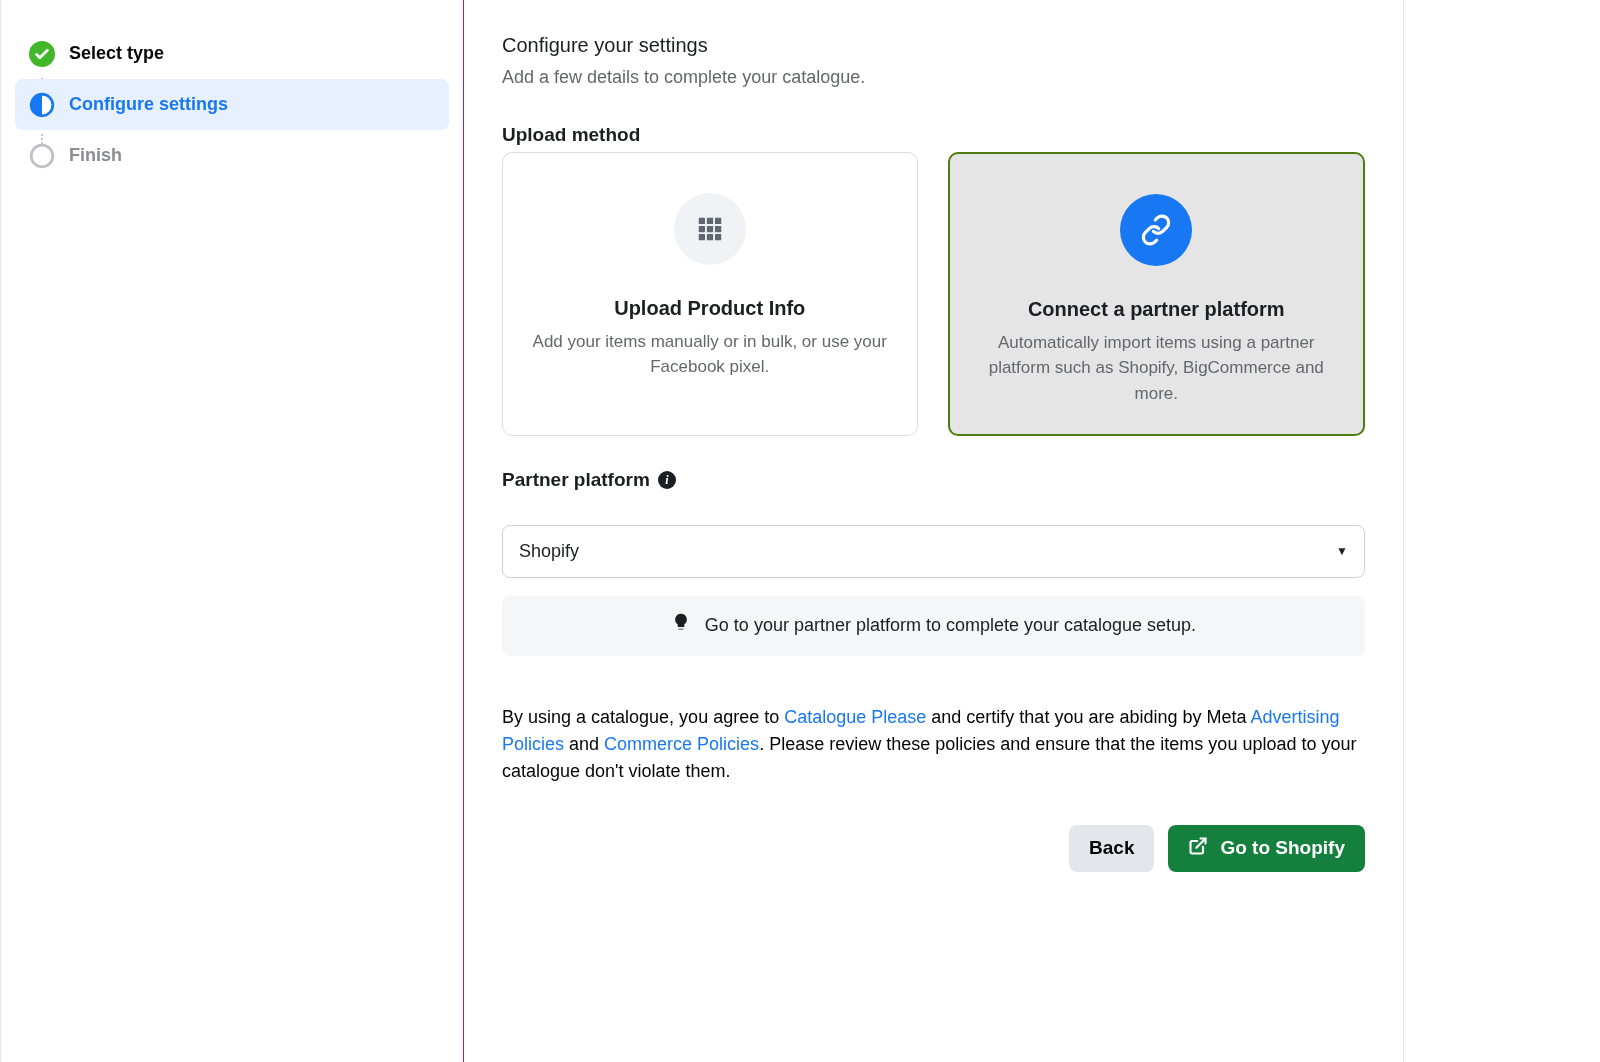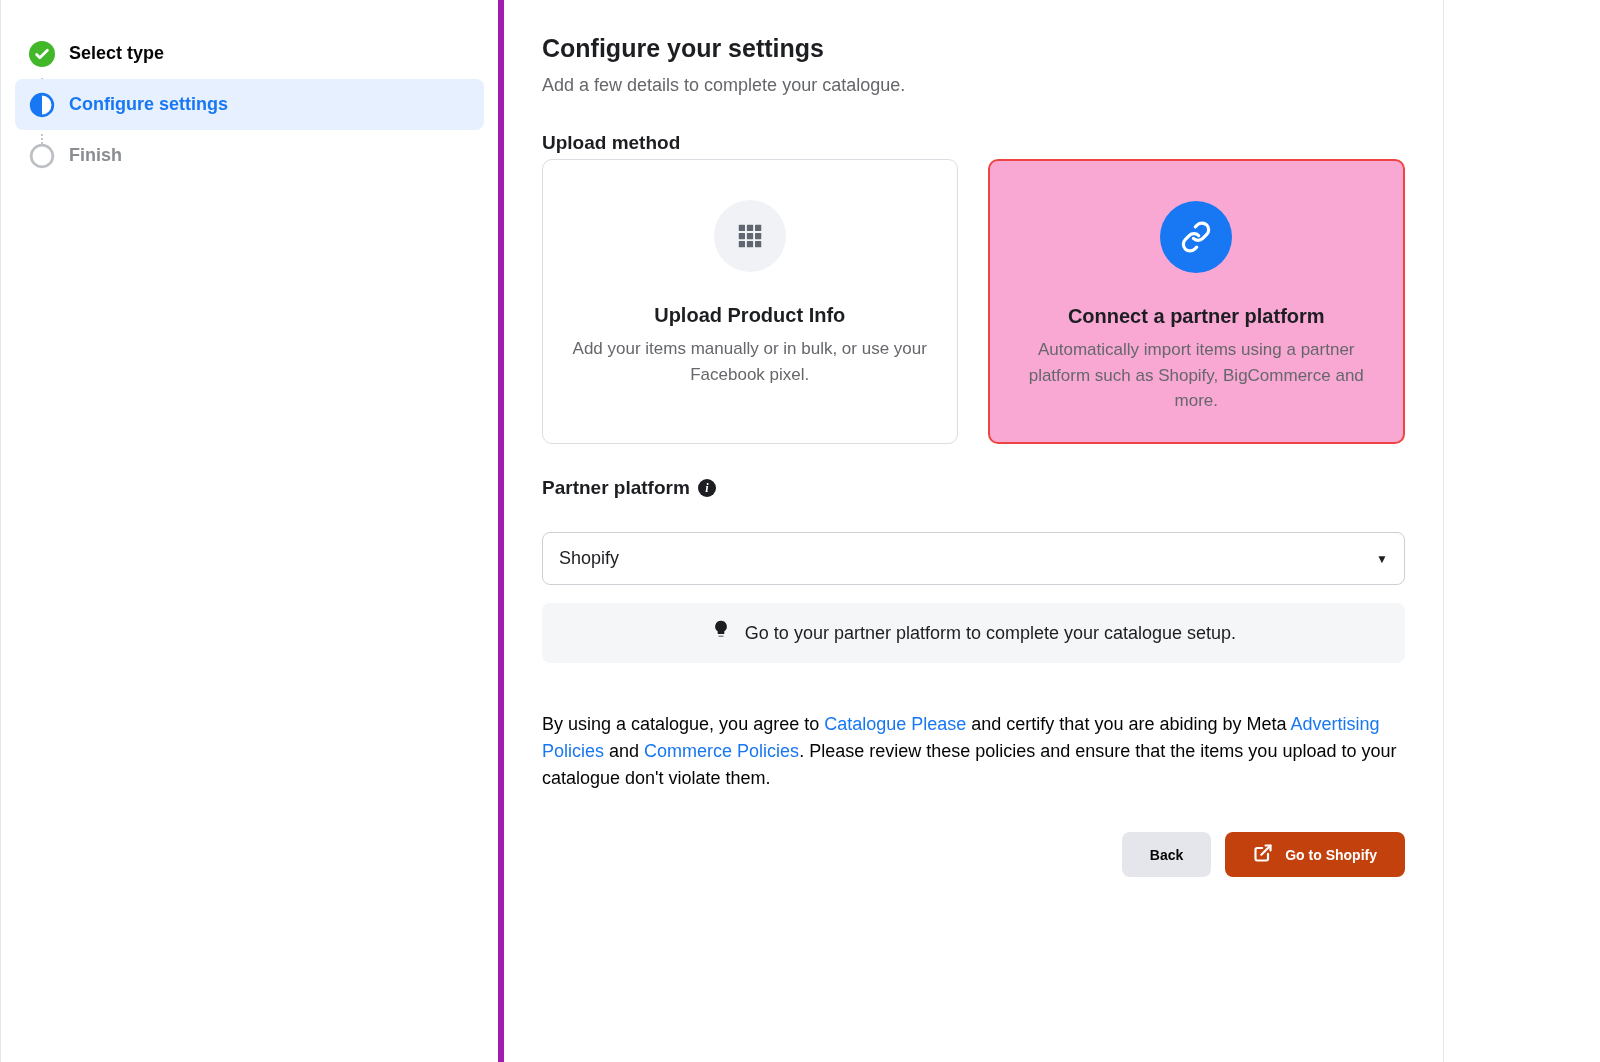--- a/index.html
+++ b/index.html
@@ -6,23 +6,23 @@
   body {
     font-family: -apple-system, BlinkMacSystemFont, "Segoe UI", Helvetica, Arial, sans-serif;
     background: #ffffff;
     color: #1c1e21;
     font-size: 17px;
     line-height: 1.5;
   }
   .page { display: flex; min-height: 100vh; }
   
   .sidebar {
-    width: 504px;
+    width: 464px;
     border-left: 1px solid #e4e6eb;
-    border-right: 6px solid #a21caf;
+    border-right: 1px solid #a21caf;
     padding: 28px 14px 12px 14px;
   }
   .step {
     display: flex;
     align-items: center;
     gap: 14px;
     padding: 12px 14px;
     border-radius: 8px;
     position: relative;
     cursor: pointer;
@@ -55,38 +55,38 @@
   .connector.c2 { top: 106px; height: 18px; }
   .steps-wrap { position: relative; }
   
   .main {
     flex: 1;
     border-right: 1px solid #e4e6eb;
     padding: 30px 38px 40px 38px;
     position: relative;
     max-width: 940px;
   }
-  h1 { font-size: 25px; font-weight: 700; margin-bottom: 4px; }
+  h1 { font-size: 20px; font-weight: 400; margin-bottom: 4px; }
   .subtitle { color: #65676b; font-size: 18px; margin-bottom: 30px; }
   h2 { font-size: 19px; font-weight: 700; margin-bottom: 2px; }
   .section-desc { color: #1c1e21; font-size: 18px; margin-bottom: 28px; }
   .cards { display: flex; gap: 30px; margin-bottom: 30px; }
   .card {
     flex: 1;
     border: 1px solid #dadde1;
     border-radius: 10px;
     padding: 40px 28px 28px;
     text-align: center;
     cursor: pointer;
     background: #fff;
     min-height: 278px;
   }
   .card.selected {
-    border: 2px solid #ef4444;
-    background: #f9a8d4;
+    border: 2px solid #4d7c0f;
+    background: #e5e5e5;
   }
   .card-icon {
     width: 72px; height: 72px; border-radius: 50%;
     display: flex; align-items: center; justify-content: center;
     margin: 0 auto 28px;
   }
   .card:not(.selected) .card-icon { background: #f0f2f5; color:#606770; }
   .card.selected .card-icon { background: #1877f2; color:#fff; }
   .card-title { font-weight: 700; font-size: 20px; margin-bottom: 6px; }
   .card-desc { color: #65676b; font-size: 17px; }
@@ -123,32 +123,32 @@
     gap: 14px;
     margin-bottom: 48px;
     font-size: 18px;
   }
   .legal { font-size: 18px; color: #050505; margin-bottom: 40px; }
   .legal a { color: #1877f2; text-decoration: none; }
   .footer {
     display: flex; justify-content: flex-end; gap: 14px;
   }
   .btn {
-    padding: 11px 28px;
-    font-size: 14px;
+    padding: 11px 20px;
+    font-size: 19px;
     font-weight: 600;
     border-radius: 8px;
     border: none;
     cursor: pointer;
     display: inline-flex;
     align-items: center;
     gap: 10px;
   }
   .btn-secondary { background: #e4e6eb; color: #050505; }
-  .btn-primary { background: #c2410c; color: #fff; font-weight: 700; gap: 12px; }
+  .btn-primary { background: #15803d; color: #fff; font-weight: 700; gap: 12px; }
 </style>
 </head>
 <body>
 
 <div class="page">
 
   <aside class="sidebar">
     <div class="steps-wrap">
       <div class="connector c1"></div>
       <div class="connector c2"></div>

